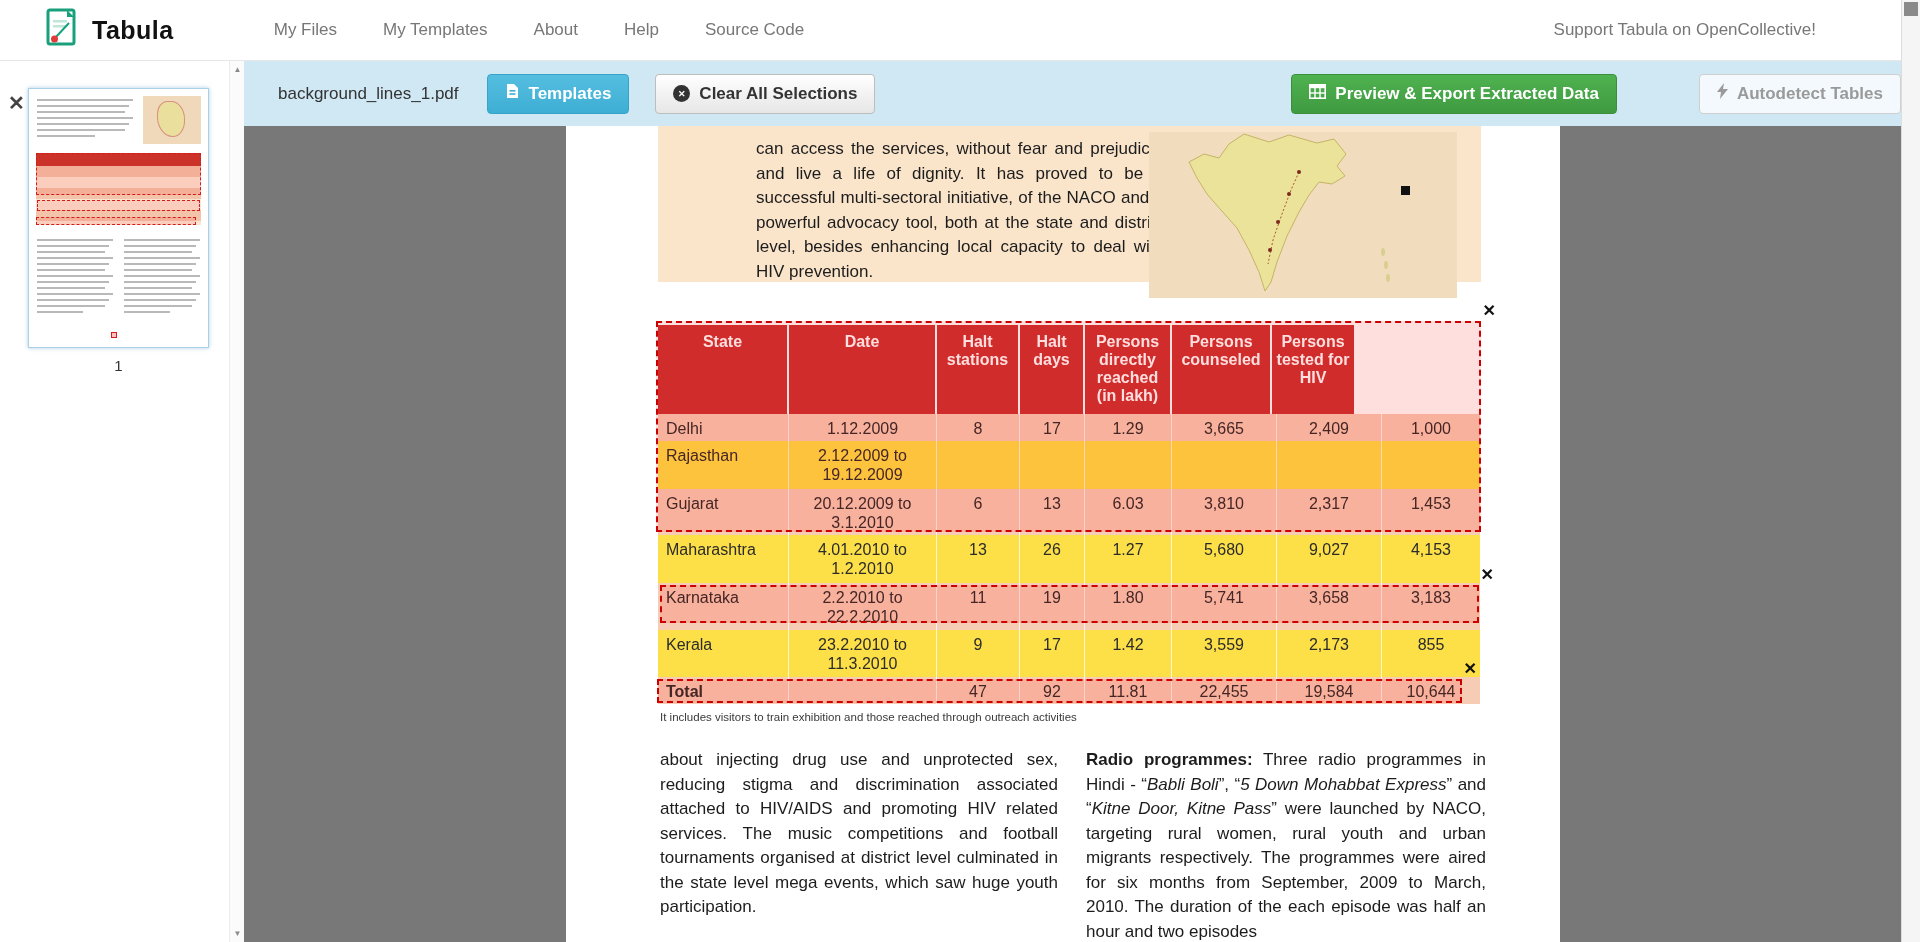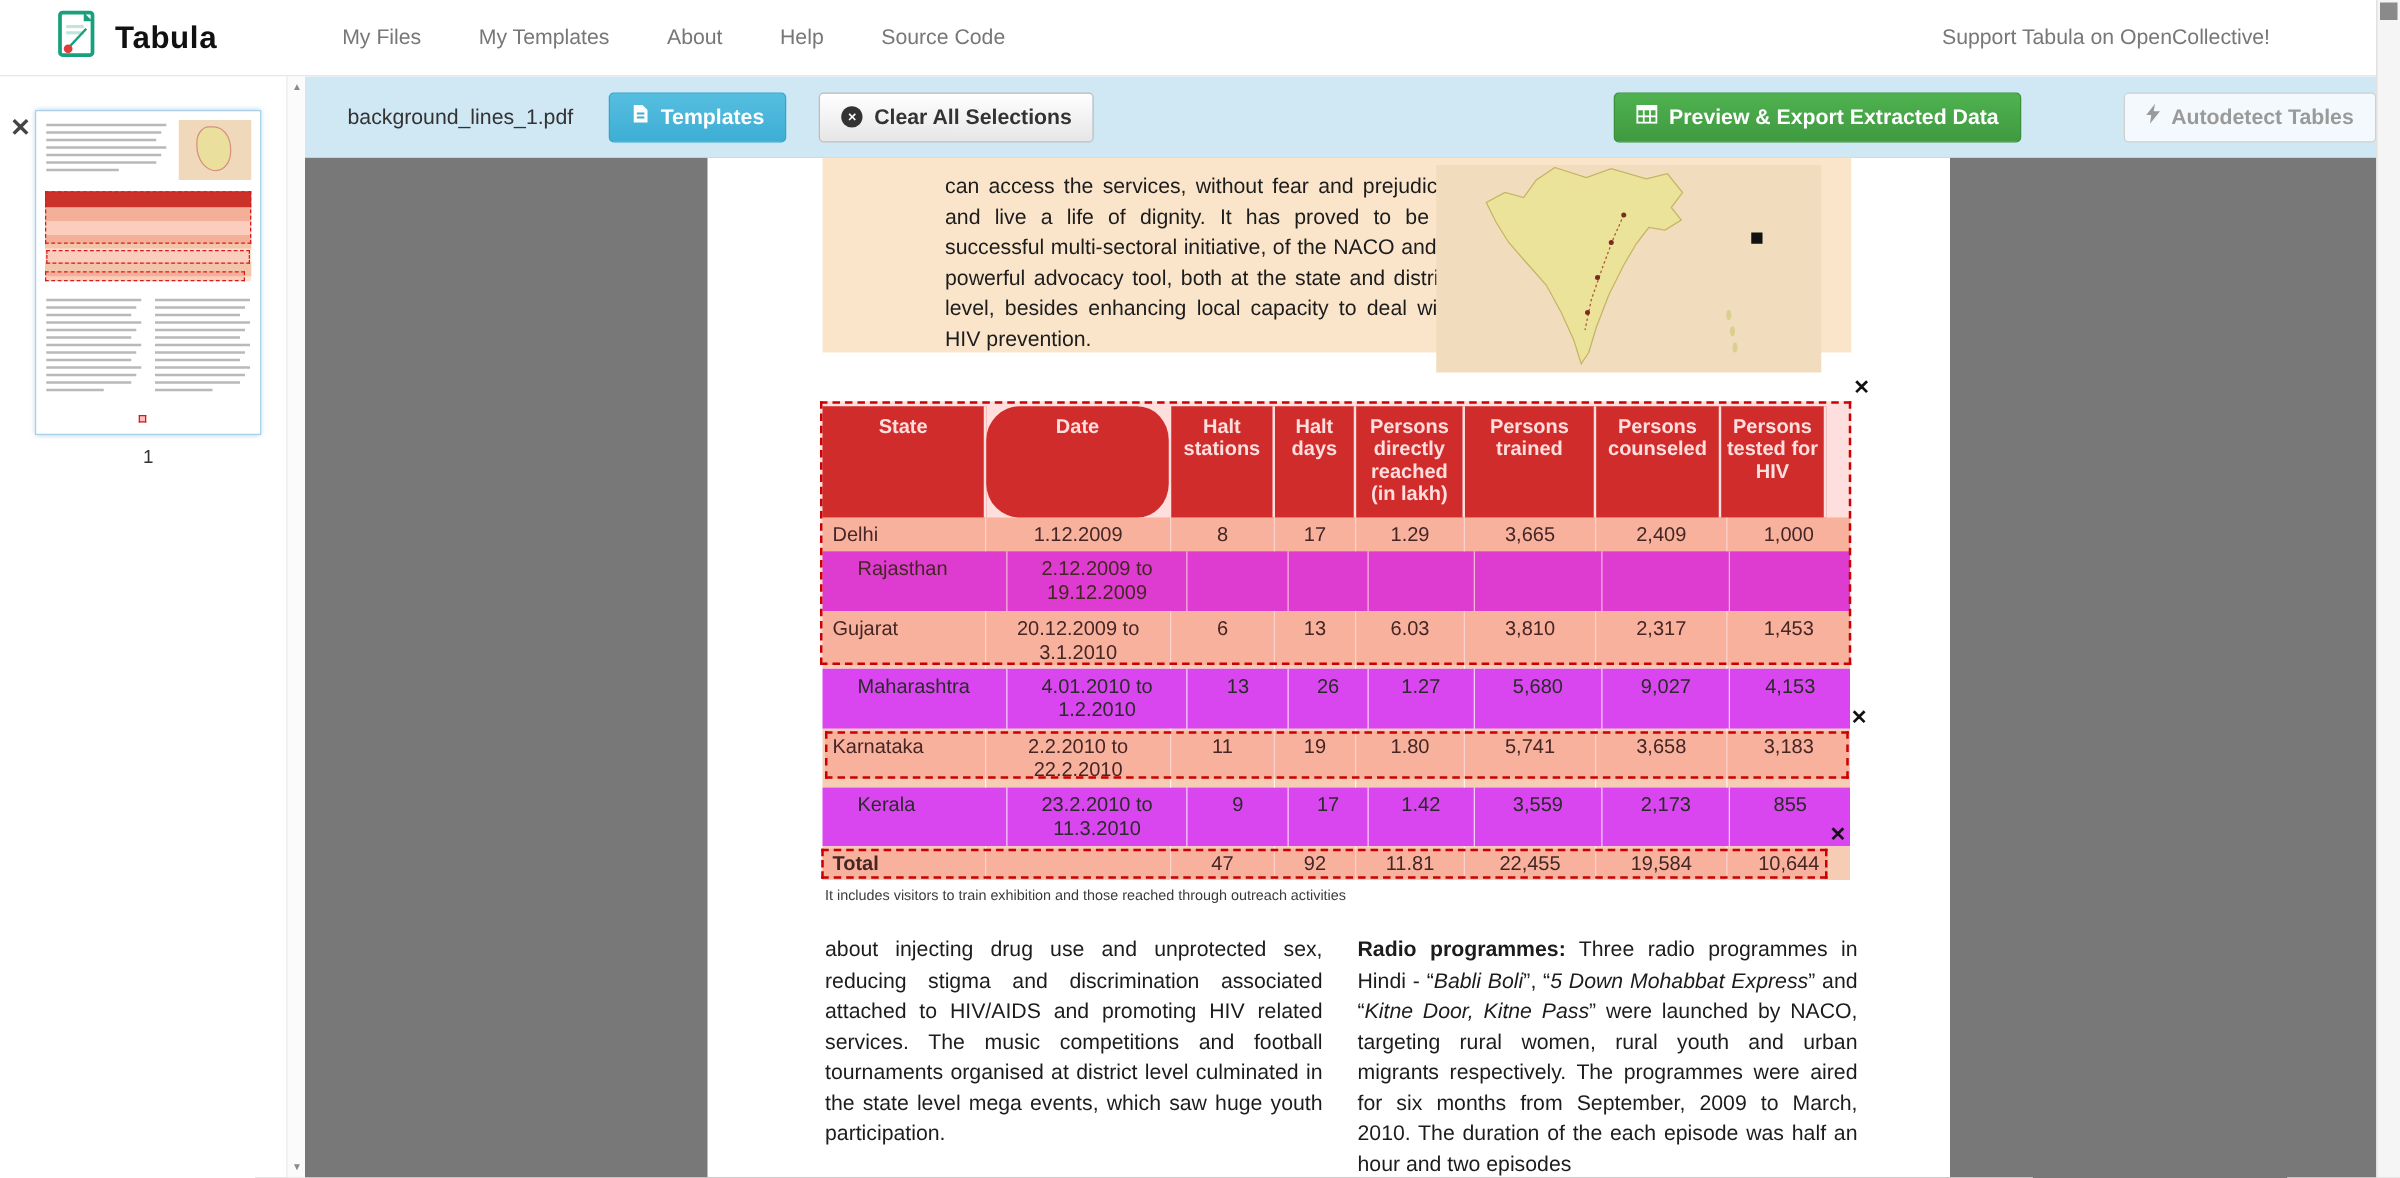--- a/index.html
+++ b/index.html
@@ -81,21 +81,21 @@
 
   #doc-table { position:absolute; left:92px; top:199px; width:822px; }
   .tr { display:flex; }
   .tc { box-sizing:border-box; padding-top:5px; text-align:center; font-size:16px;
         line-height:19px; color:#2b2b2b; border-right:1px solid rgba(255,255,255,.75); overflow:hidden; }
   .tc:last-child { border-right:none; }
   .tc-state { text-align:left; padding-left:8px; }
   .th-row .tc { background:#ca3332; color:#fff; font-weight:bold; padding-top:8px;
                 border-right:2px solid #fff; line-height:18px; }
   .r-odd  { background:#f6ccb4; }
-  .r-even { background:#d946ef;padding-left:20px; }
+  .r-even { background:#fde047; }
   .total-row .tc-state { font-weight:bold; }
 
   .sel { position:absolute; border:2px dashed #cc0000; background:rgba(255,0,0,.13); z-index:3; }
   .sel1 { left:90px; top:195px; width:825px; height:211px; }
   .sel2 { left:94px; top:459px; width:819px; height:38px; }
   .sel3 { left:91px; top:553px; width:805px; height:24px; }
   .sel-x { position:absolute; top:-20px; right:-17px; font-size:16px; font-weight:bold;
            color:#111; cursor:pointer; line-height:1; }
 
   .footnote { position:absolute; left:94px; top:585px; font-size:11.5px; color:#3a3a3a; }
@@ -267,25 +267,24 @@
           <ellipse cx="234" cy="120" rx="2" ry="4" fill="#d9cf8f"></ellipse>
           <ellipse cx="237" cy="133" rx="2" ry="4" fill="#d9cf8f"></ellipse>
           <ellipse cx="239" cy="146" rx="2" ry="4" fill="#d9cf8f"></ellipse>
         </svg>
       </div>
 
 
       <div id="doc-table">
           <div class="tr th-row" style="height: 89px;">
             <div class="tc" style="width: 131px;">State</div>
-            <div class="tc" style="width: 148px; border-radius: 27px;">Date</div>
+            <div class="tc" style="width: 148px;">Date</div>
             <div class="tc" style="width: 83px;">Halt stations</div>
             <div class="tc" style="width: 65px;">Halt days</div>
             <div class="tc" style="width: 87px;">Persons directly reached (in lakh)</div>
-            <div class="tc" style="width: 105px;">Persons trained</div>
             <div class="tc" style="width: 100px;">Persons counseled</div>
             <div class="tc" style="width: 84px;">Persons tested for HIV</div>
           </div>
           <div class="tr r-odd" style="height: 27px;">
             <div class="tc tc-state" style="width: 131px;">Delhi</div>
             <div class="tc" style="width: 148px;">1.12.2009</div>
             <div class="tc" style="width: 83px;">8</div>
             <div class="tc" style="width: 65px;">17</div>
             <div class="tc" style="width: 87px;">1.29</div>
             <div class="tc" style="width: 105px;">3,665</div>

